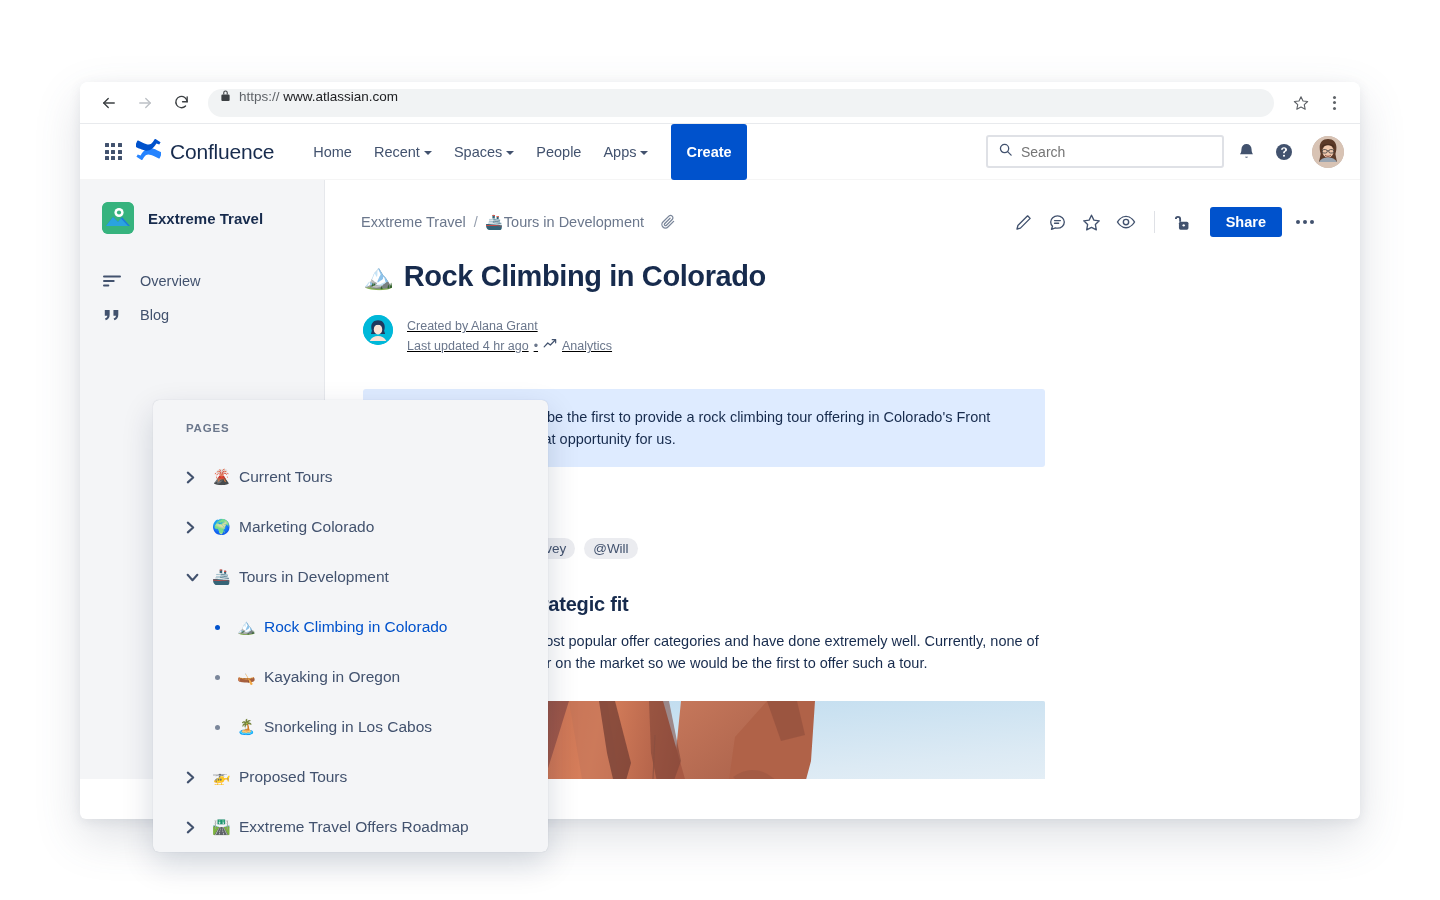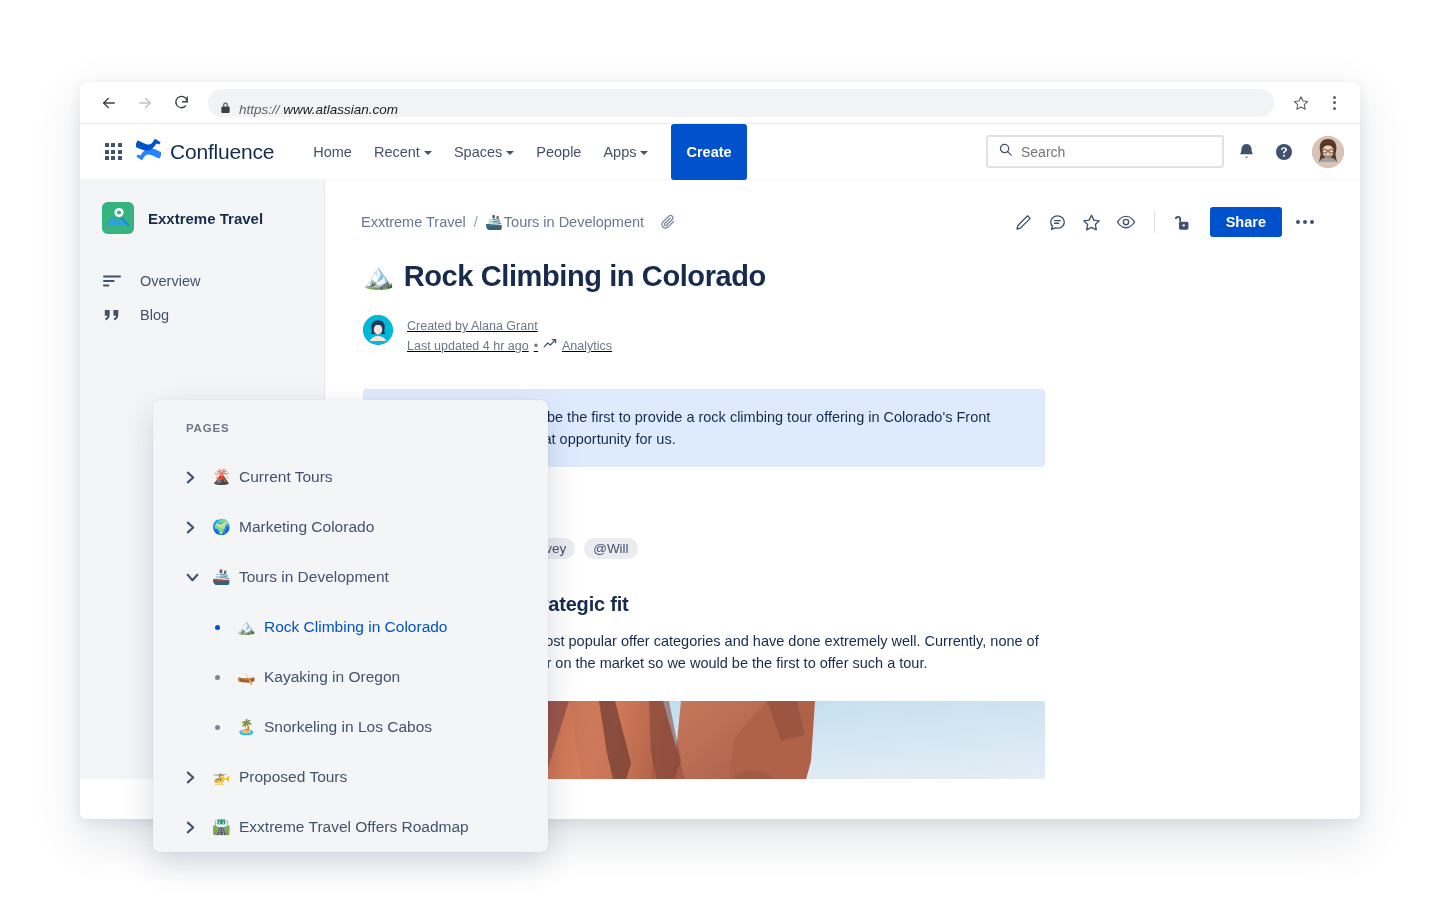--- a/index.html
+++ b/index.html
@@ -77,23 +77,23 @@
     display: flex; align-items: center; justify-content: center;
     color: #3c4043;
   }
   .nav-btn.disabled { color: #bdc1c6; }
   #url-field {
     flex: 1;
     height: 28px;
     margin-left: 6px; margin-right: 6px;
     background: #f1f3f4;
     border-radius: 14px;
-    display: flex; align-items: flex-end;
+    display: flex; align-items: flex-start;
     padding: 0 12px; gap: 8px;
-    font-size: 13.5px; color: #202124; font-style: italic;
+    font-size: 13.5px; color: #202124;
   }
   #url-field .url-scheme { color: #5f6368; }
   #bookmark-star {
     width: 30px; height: 30px;
     display: flex; align-items: center; justify-content: center;
     color: #5f6368;
   }
   #browser-menu {
     width: 24px; height: 30px;
     display: flex; flex-direction: column; align-items: center; justify-content: center;

